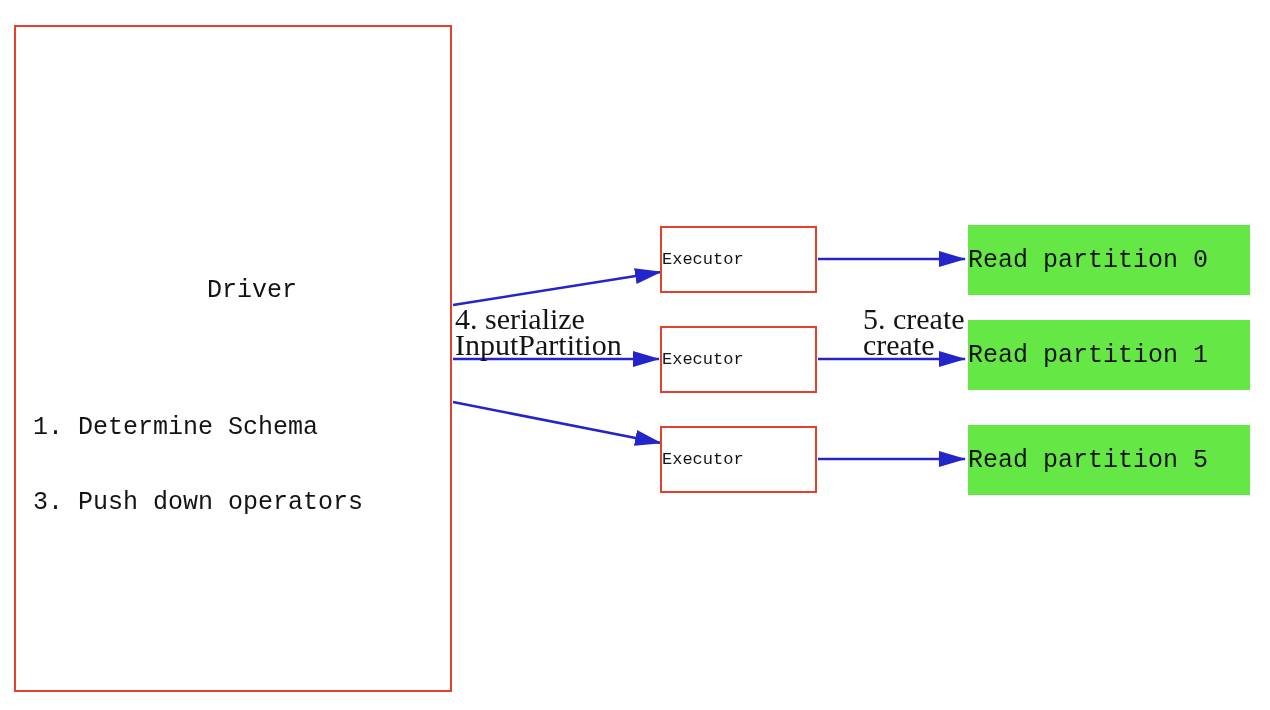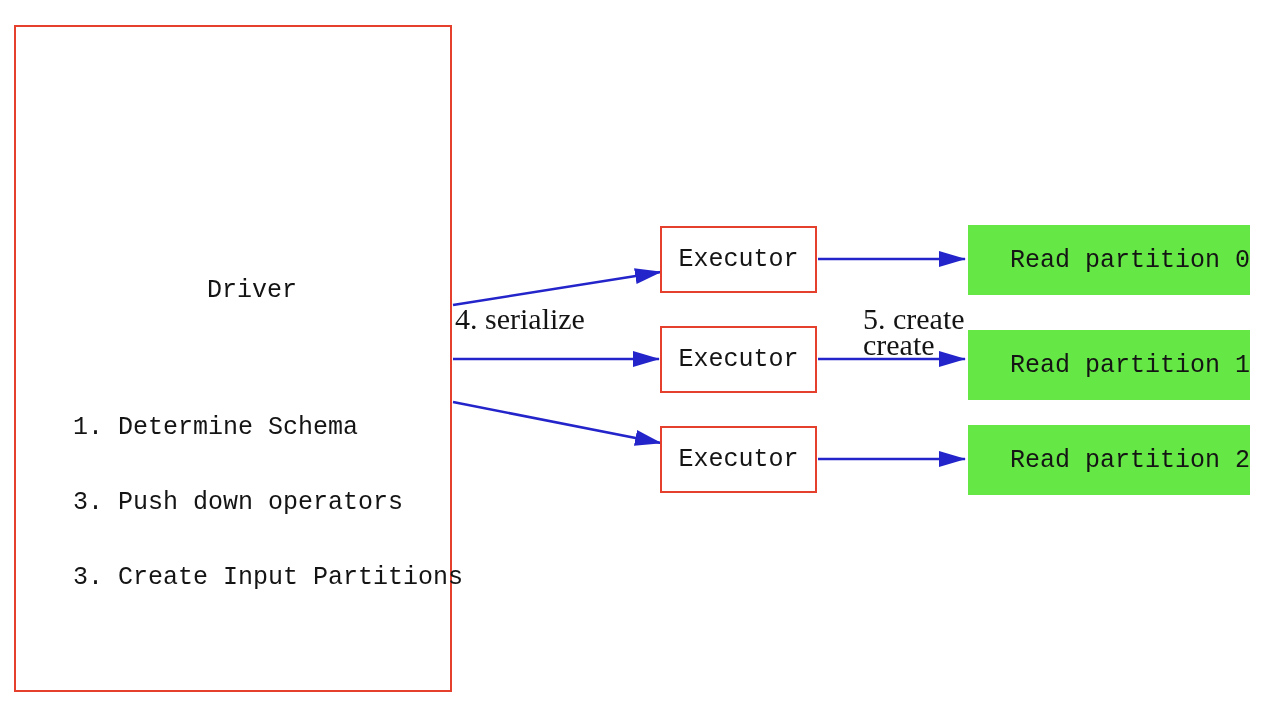--- a/index.html
+++ b/index.html
@@ -47,50 +47,50 @@
     font-size: 25px;
     line-height: 26px;
   }
   .driver-steps {
     position: absolute;
     left: 33px; top: 365px;
     font-size: 25px;
     line-height: 25px;
     white-space: pre;
   }
-  .driver-steps .step { height: 25px; margin-left: 40px; }
+  .driver-steps .step { height: 25px; }
 
   .exec-box {
     position: absolute;
     left: 660px;
     width: 157px; height: 67px;
     border: 2px solid var(--red);
     background: var(--bg);
     display: flex;
     align-items: center;
-    justify-content: center;
-    font-size: 25px;
+    justify-content: flex-start;
+    font-size: 17px;
   }
   #exec-0 { top: 226px; }
   #exec-1 { top: 326px; }
   #exec-2 { top: 426px; }
 
   .part-box {
     position: absolute;
     left: 968px;
     width: 282px; height: 70px;
     background: var(--green);
     display: flex;
     align-items: center;
-    justify-content: flex-end;
+    justify-content: flex-start;
     font-size: 25px;
     white-space: pre;
   }
   #part-0 { top: 225px; }
-  #part-1 { top: 330px; }
+  #part-1 { top: 320px; }
   #part-2 { top: 425px; }
 
   .edge-label {
     position: absolute;
     font-family: "Liberation Serif", "DejaVu Serif", serif;
     font-size: 30px;
     line-height: 26px;
     color: var(--text);
   }
   #label-serialize { left: 455px; top: 306px; width: 200px; }
@@ -115,45 +115,45 @@
     <line x1="818" y1="459" x2="965" y2="459" marker-end="url(#arrowhead)"></line>
   </svg>
 
   <div class="driver-box"></div>
 
   <div class="driver-title">Driver</div>
 
   <div class="driver-steps">
     <div class="step">1. Determine Schema</div>
     <div class="step">3. Push down operators</div>
-    <div class="step">3. Create Input Partitions</div>
   </div>
 
   <div id="exec-0" class="exec-box">
     <span>Executor</span>
   </div>
   <div id="exec-1" class="exec-box">
     <span>Executor</span>
   </div>
   <div id="exec-2" class="exec-box">
     <span>Executor</span>
   </div>
 
   <div id="part-0" class="part-box">
     <span>Read partition 0</span>
   </div>
   <div id="part-1" class="part-box">
     <span>Read partition 1</span>
   </div>
   <div id="part-2" class="part-box">
-    <span>Read partition 2</span>
+    <span>Read partition 5</span>
   </div>
 
   <div id="label-serialize" class="edge-label">
     <div>4. serialize</div>
+    <div>InputPartition</div>
   </div>
 
   <div id="label-create-reader" class="edge-label">
     <div>5. create</div>
     <div>create</div>
   </div>
 
 </div>
 
 </body></html>

